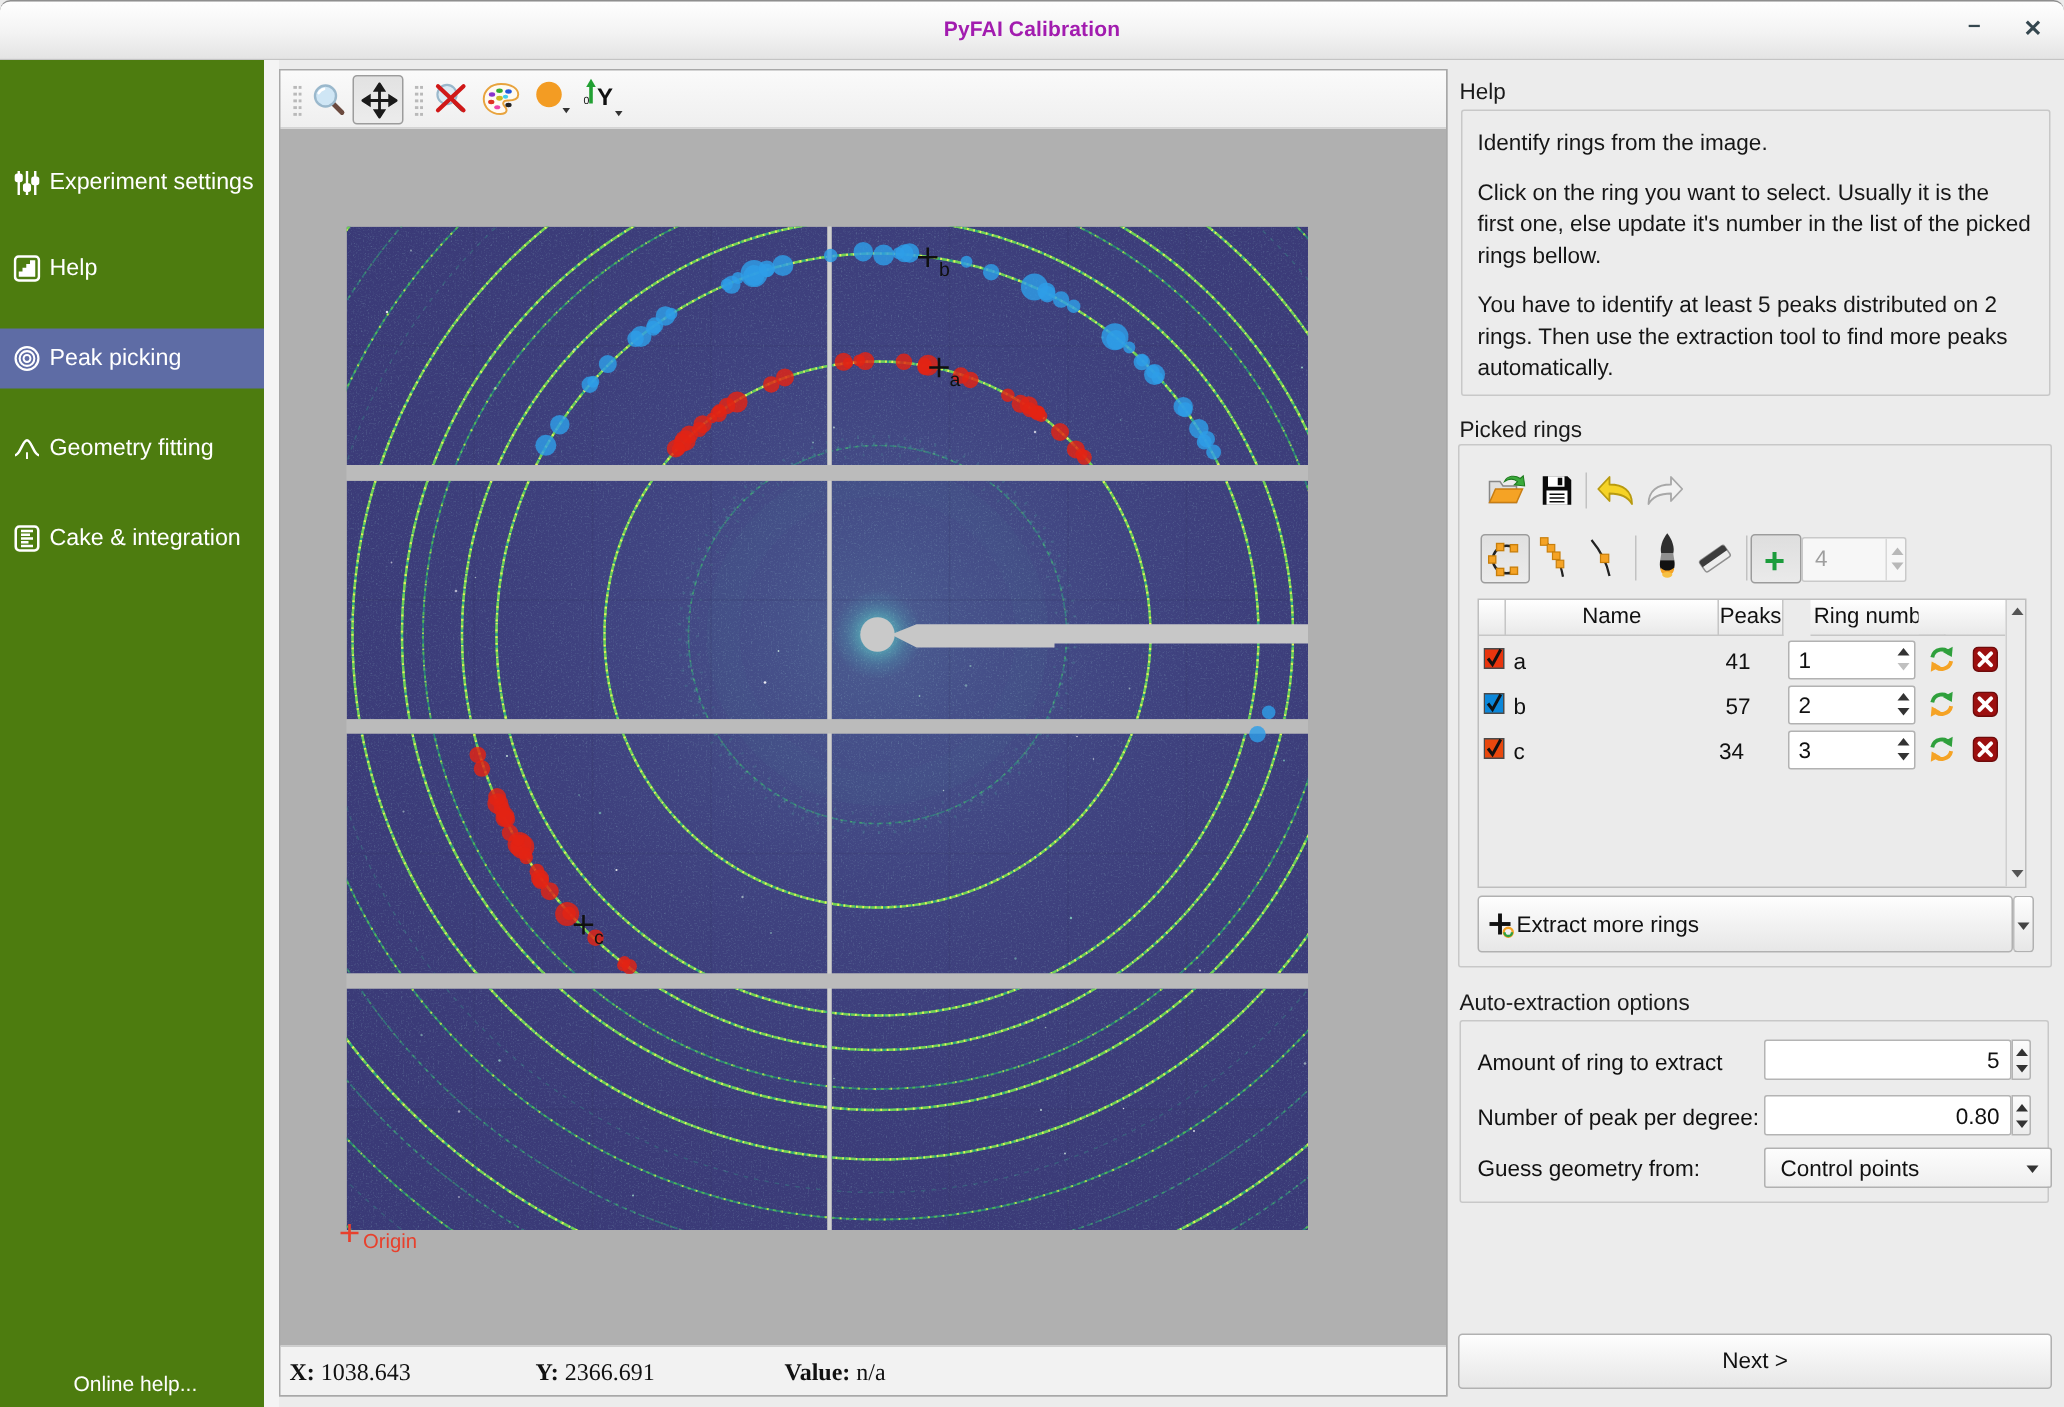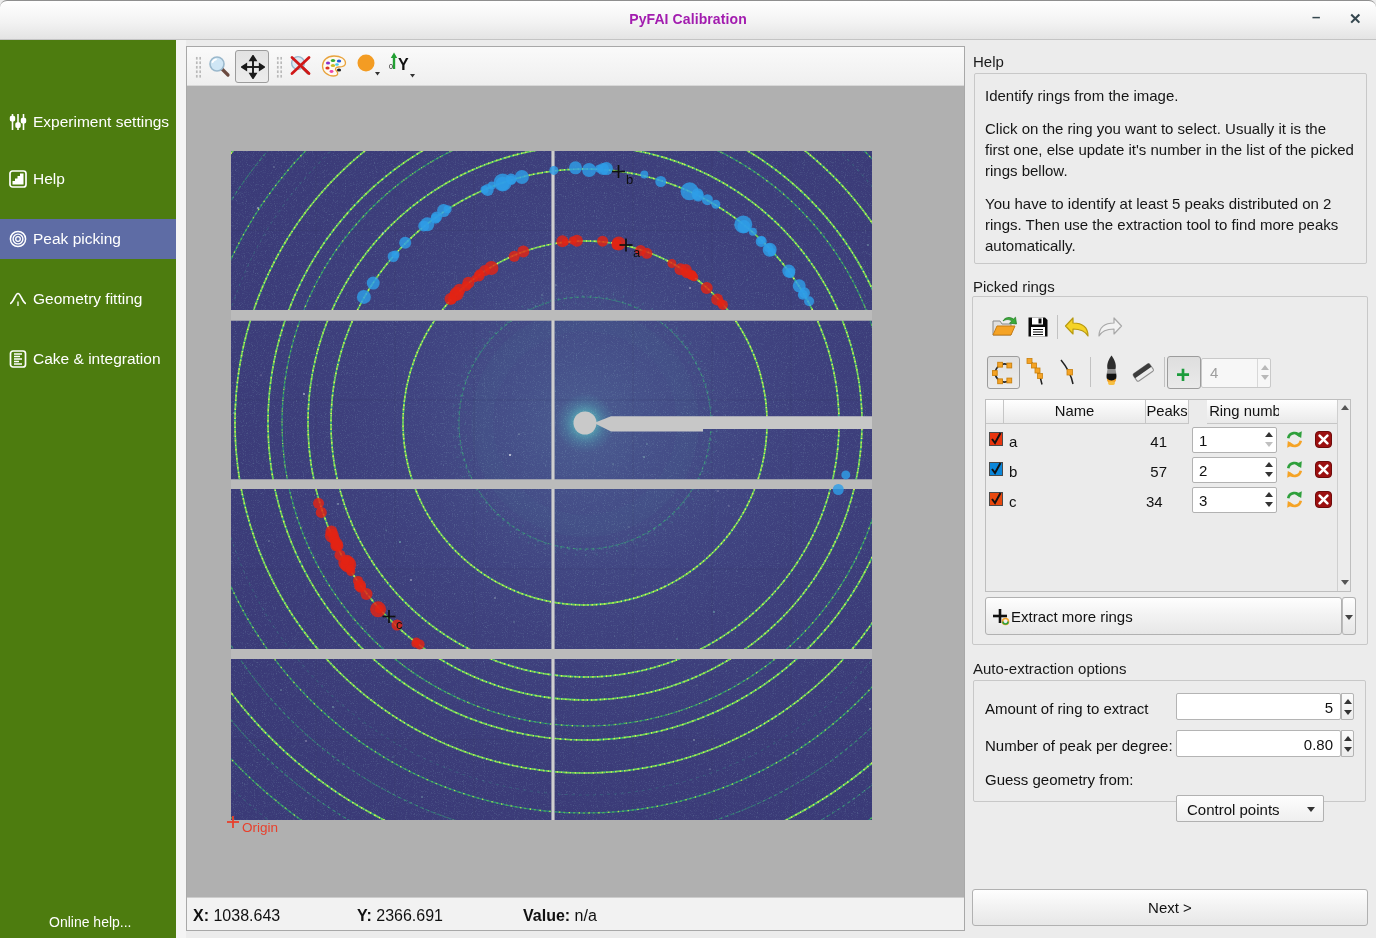--- a/index.html
+++ b/index.html
@@ -16,21 +16,21 @@
 #sidebar { left:0; top:40px; width:176px; height:898px; background:#4d7c0f; }
 .navitem { position:absolute; left:0; width:176px; height:40px; color:#ffffff; font-size:15.5px; }
 .navitem.sel { background:#5e6ca5; }
 .navitem .ic { position:absolute; left:9px; top:11px; width:18px; height:18px; }
 .navitem .lbl { position:absolute; left:33px; top:11px; white-space:nowrap; }
 #onlinehelp { left:49px; top:874px; color:#fefefe; font-size:14px; }
 
 #centerframe { left:186px; top:46px; width:779px; height:885px; border:1px solid #a8a8a8; background:#b0b0b0; }
 #toolbar { left:187px; top:47px; width:777px; height:39px; background:linear-gradient(#fafafa,#efefef); border-bottom:1px solid #d8d8d8;}
 #canvas { left:187px; top:86px; width:777px; height:811px; background:#b0b0b0; }
-#statusbar { left:187px; top:897px; width:777px; height:33px; background:#f2f2f2; border-top:1px solid #cdcdcd; font-size:16px; color:#111;}
+#statusbar { left:187px; top:897px; width:777px; height:33px; background:#f2f2f2; border-top:1px solid #cdcdcd; font-size:16px; color:#111;font-family:Liberation Serif, serif;}
 #statusbar span { position:absolute; top:9px; }
 
 .tbtn { position:absolute; top:3px; width:34px; height:33px; border-radius:3px; }
 .tbtn.pressed { background:linear-gradient(#e2e2e2,#ececec); border:1px solid #9c9c9c; }
 .grip { position:absolute; top:9px; width:6px; height:22px;
   background-image:radial-gradient(circle, #b9b9b9 1.1px, transparent 1.3px);
   background-size:3.5px 4.5px; }
 
 .gbox { border:1px solid #c8c8c8; border-radius:2px; background:#ececec; }
 .glabel { position:absolute; font-size:15px; color:#1a1a1a; }
@@ -648,18 +648,18 @@
   </div>
 <div class="cell" style="left:985px;top:737px;">Number of peak per degree:</div>
 <div class="spin" style="left:1176px;top:730px;width:165px;height:27px;">
     <span style="position:absolute;right:7px;top:5px;">0.80</span>
   </div>
 <div class="abs" style="left:1341px;top:730px;width:13px;height:27px;background:linear-gradient(#fbfbfb,#ececec);border:1px solid #b4b4b4;border-radius:0 2px 2px 0;">
   <span class="uarr" style="left:2px;top:5px;"></span>
     <span class="darr" style="left:2px;top:16px;"></span>
   </div>
 <div class="cell" style="left:985px;top:771px;">Guess geometry from:</div>
-<div class="combo" style="left:1176px;top:795px;width:148px;height:27px;">
+<div class="combo" style="left:1176px;top:765px;width:192px;height:27px;">
   <span style="position:absolute;left:10px;top:5px;">Control points</span>
   <span class="darr" style="right:8px;top:11px;border-top-color:#333;"></span>
 </div>
 
 <div class="btn" style="left:972px;top:889px;width:396px;height:37px;text-align:center;line-height:35px;">Next &gt;</div>
 
 </body></html>

